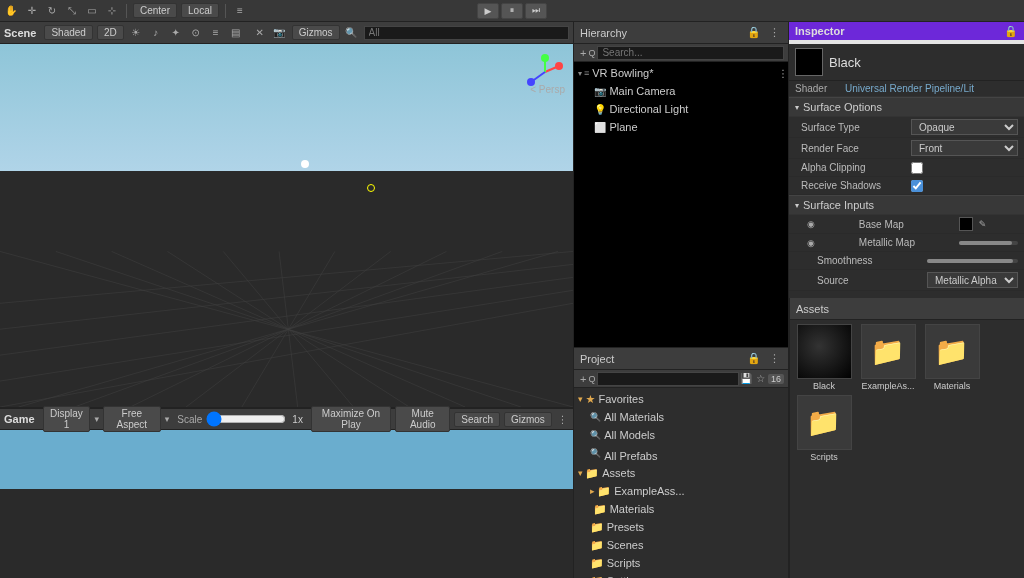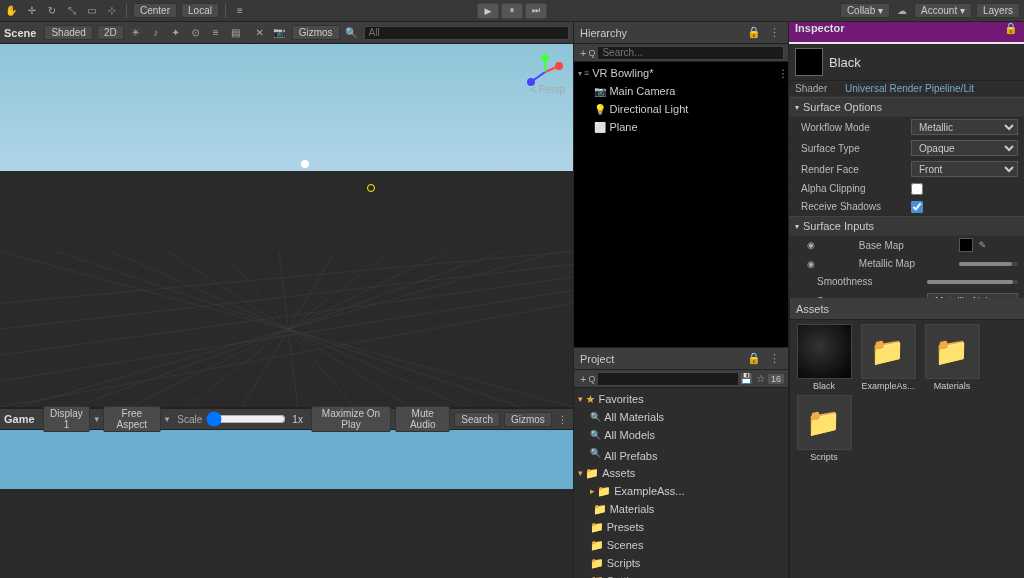--- a/index.html
+++ b/index.html
@@ -252,23 +252,24 @@
     }
 
     
     #inspector-panel {
       flex: 1;
       background: #2d2d2d;
       overflow-y: auto;
     }
     .inspector-header {
       height: 22px;
-      background: #701a75;
-      border-bottom: 2px solid #e5e5e5;
-      display: flex;
+      background: #6d28d9;
+      border-bottom: 4px solid #e5e5e5;
+      display: flex;
+      align-items: center;
       padding: 0 6px;
       font-size: 11px;
       font-weight: bold;
       color: #ddd;
     }
     .insp-material-header {
       display: flex;
       align-items: center;
       padding: 4px 6px;
       background: #2d2d2d;
@@ -416,26 +417,20 @@
   <button class="toolbar-btn">Local</button>
   <div class="toolbar-sep"></div>
   <span class="toolbar-icon">≡</span>
 
   <div class="play-controls">
     <button class="play-btn">▶</button>
     <button class="play-btn">⏸</button>
     <button class="play-btn">⏭</button>
   </div>
 
-  <div class="top-right">
-    <button class="toolbar-btn">Collab ▾</button>
-    <span class="toolbar-icon">☁</span>
-    <button class="toolbar-btn">Account ▾</button>
-    <button class="toolbar-btn">Layers</button>
-  </div>
 </div>
 
 <div id="main">
 
   <div id="left-panel">
 
     <div id="scene-view">
       <div id="scene-toolbar">
         <span style="font-weight:bold; color:#ddd; margin-right:4px;">Scene</span>
         <button class="toolbar-btn">Shaded</button>
@@ -653,26 +648,20 @@
       <div class="shader-row">
         <span class="shader-label">Shader</span>
         <span class="shader-value">Universal Render Pipeline/Lit</span>
       </div>
 
       <div class="section-header">
         <span class="section-arrow">▾</span>
         <span>Surface Options</span>
       </div>
       <div class="prop-row">
-        <span class="prop-label">Workflow Mode</span>
-        <select class="prop-dropdown">
-          <option>Metallic</option>
-        </select>
-      </div>
-      <div class="prop-row">
         <span class="prop-label">Surface Type</span>
         <select class="prop-dropdown">
           <option>Opaque</option>
         </select>
       </div>
       <div class="prop-row">
         <span class="prop-label">Render Face</span>
         <select class="prop-dropdown">
           <option>Front</option>
         </select>

